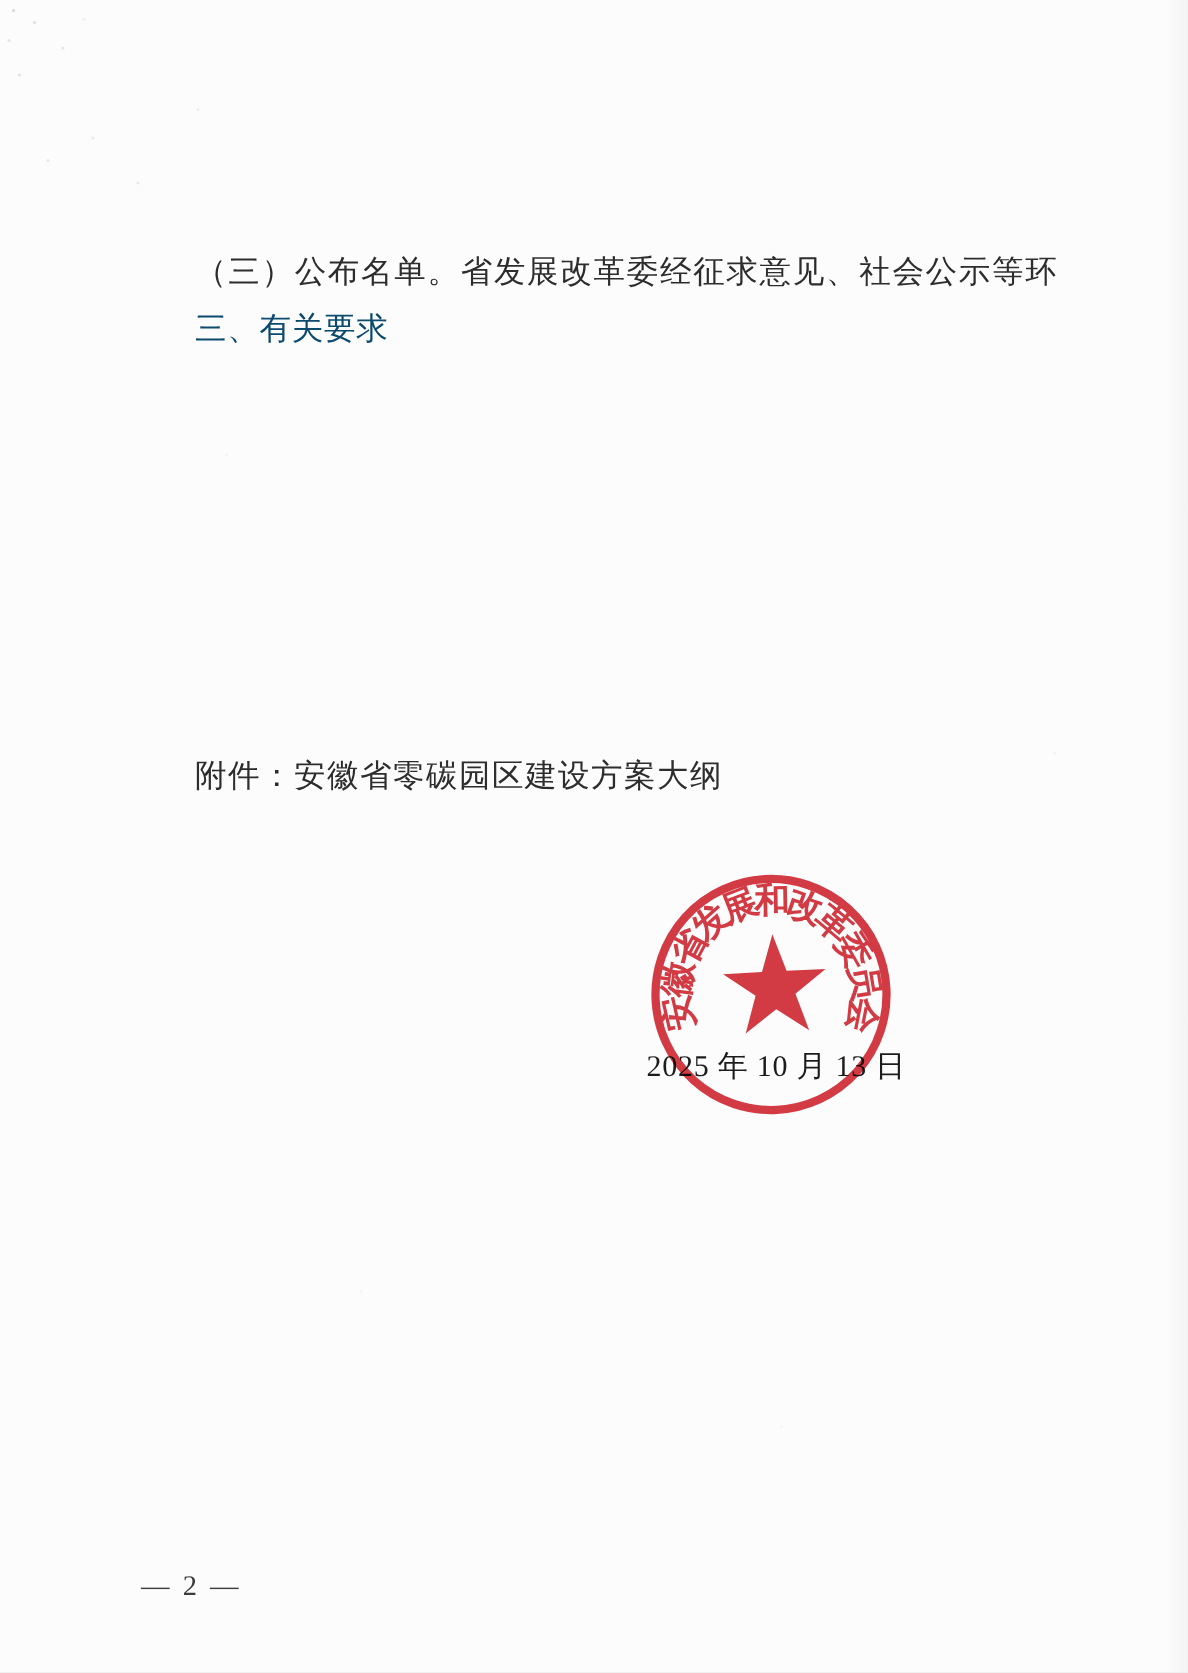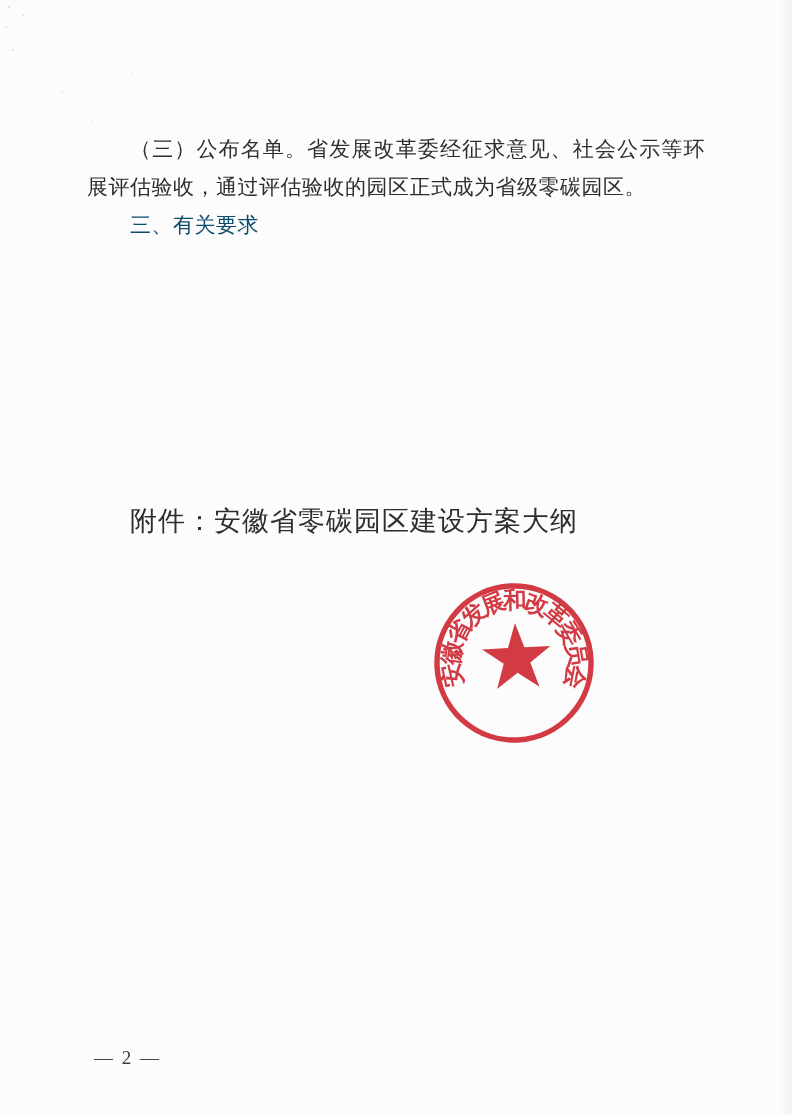--- a/index.html
+++ b/index.html
@@ -27,30 +27,30 @@
       5px 26px 0 rgba(150,150,150,.24), 55px 12px 0 rgba(165,165,165,.16),
       150px 302px 0 rgba(175,175,175,.12), 702px 501px 0 rgba(175,175,175,.10),
       240px 860px 0 rgba(175,175,175,.10), 520px 950px 0 rgba(175,175,175,.10);
   }
   .doc-body {
     position: absolute; left: 87px; top: 131px; width: 618px;
     font-size: 21px; line-height: 37.6px; color: #2d2d2d;
     letter-spacing: 0.5px;
   }
   .line { min-height: 37.6px; }
-  .line.justify { text-align: justify; text-align-last: justify; }
+  .line.justify { text-align: justify; text-align-last: justify; margin-top: 32px; }
   .line.indent { padding-left: 43px; }
   .line.bold {
     font-weight: normal;
     font-family: "Liberation Sans", "DejaVu Sans", sans-serif;
     color: #0c4a6e;
   }
   .attachment {
     position: absolute; left: 130px; top: 503px;
-    font-size: 27px; color: #2d2d2d; letter-spacing: 1px;
+    font-size: 21px; color: #2d2d2d; letter-spacing: 1px;
   }
   .issue-date {
     position: absolute; left: 431px; top: 697px;
     font-size: 20px; color: #1c1c1c; letter-spacing: 0.5px;
     white-space: nowrap;
   }
   .seal {
     position: absolute; left: 413px; top: 562px;
     width: 202px; height: 202px;
     mix-blend-mode: multiply; opacity: 0.88;
@@ -69,26 +69,26 @@
 </head>
 <body>
 
 <div class="page">
 
   <div class="speckles"></div>
   <div class="edge-right"></div>
 
   <div class="doc-body">
       <div class="line indent justify">（三）公布名单。省发展改革委经征求意见、社会公示等环</div>
-      <div class="line">展评估验收，通过评估验收的园区正式成为省级零碳园区。</div>
       <div class="line indent bold">三、有关要求</div>
     </div>
 
   <div class="attachment">附件：安徽省零碳园区建设方案大纲</div>
 
+  <div class="issue-date">2025 年 10 月 13 日</div>
 
   <div class="seal">
     <svg viewBox="-101 -101 202 202" width="202" height="202" xmlns="http://www.w3.org/2000/svg">
       <circle cx="0" cy="0" r="77" fill="none" stroke-width="5.5" stroke="#d0202a"></circle>
       <polygon transform="translate(3,-4)" points="0,-36 8.2,-11.3 34.2,-11.1 13.3,4.3 21.2,29.1 0,14 -21.2,29.1 -13.3,4.3 -34.2,-11.1 -8.2,-11.3" fill="#d0202a"></polygon>
       <path id="sealArc" d="M -51.7 18.8 A 55 55 0 1 1 51.7 18.8" fill="none"></path>
       <text class="seal-text-glyphs" fill="#d0202a">
         <textPath href="#sealArc">安徽省发展和改革委员会</textPath>
       </text>
     </svg>

